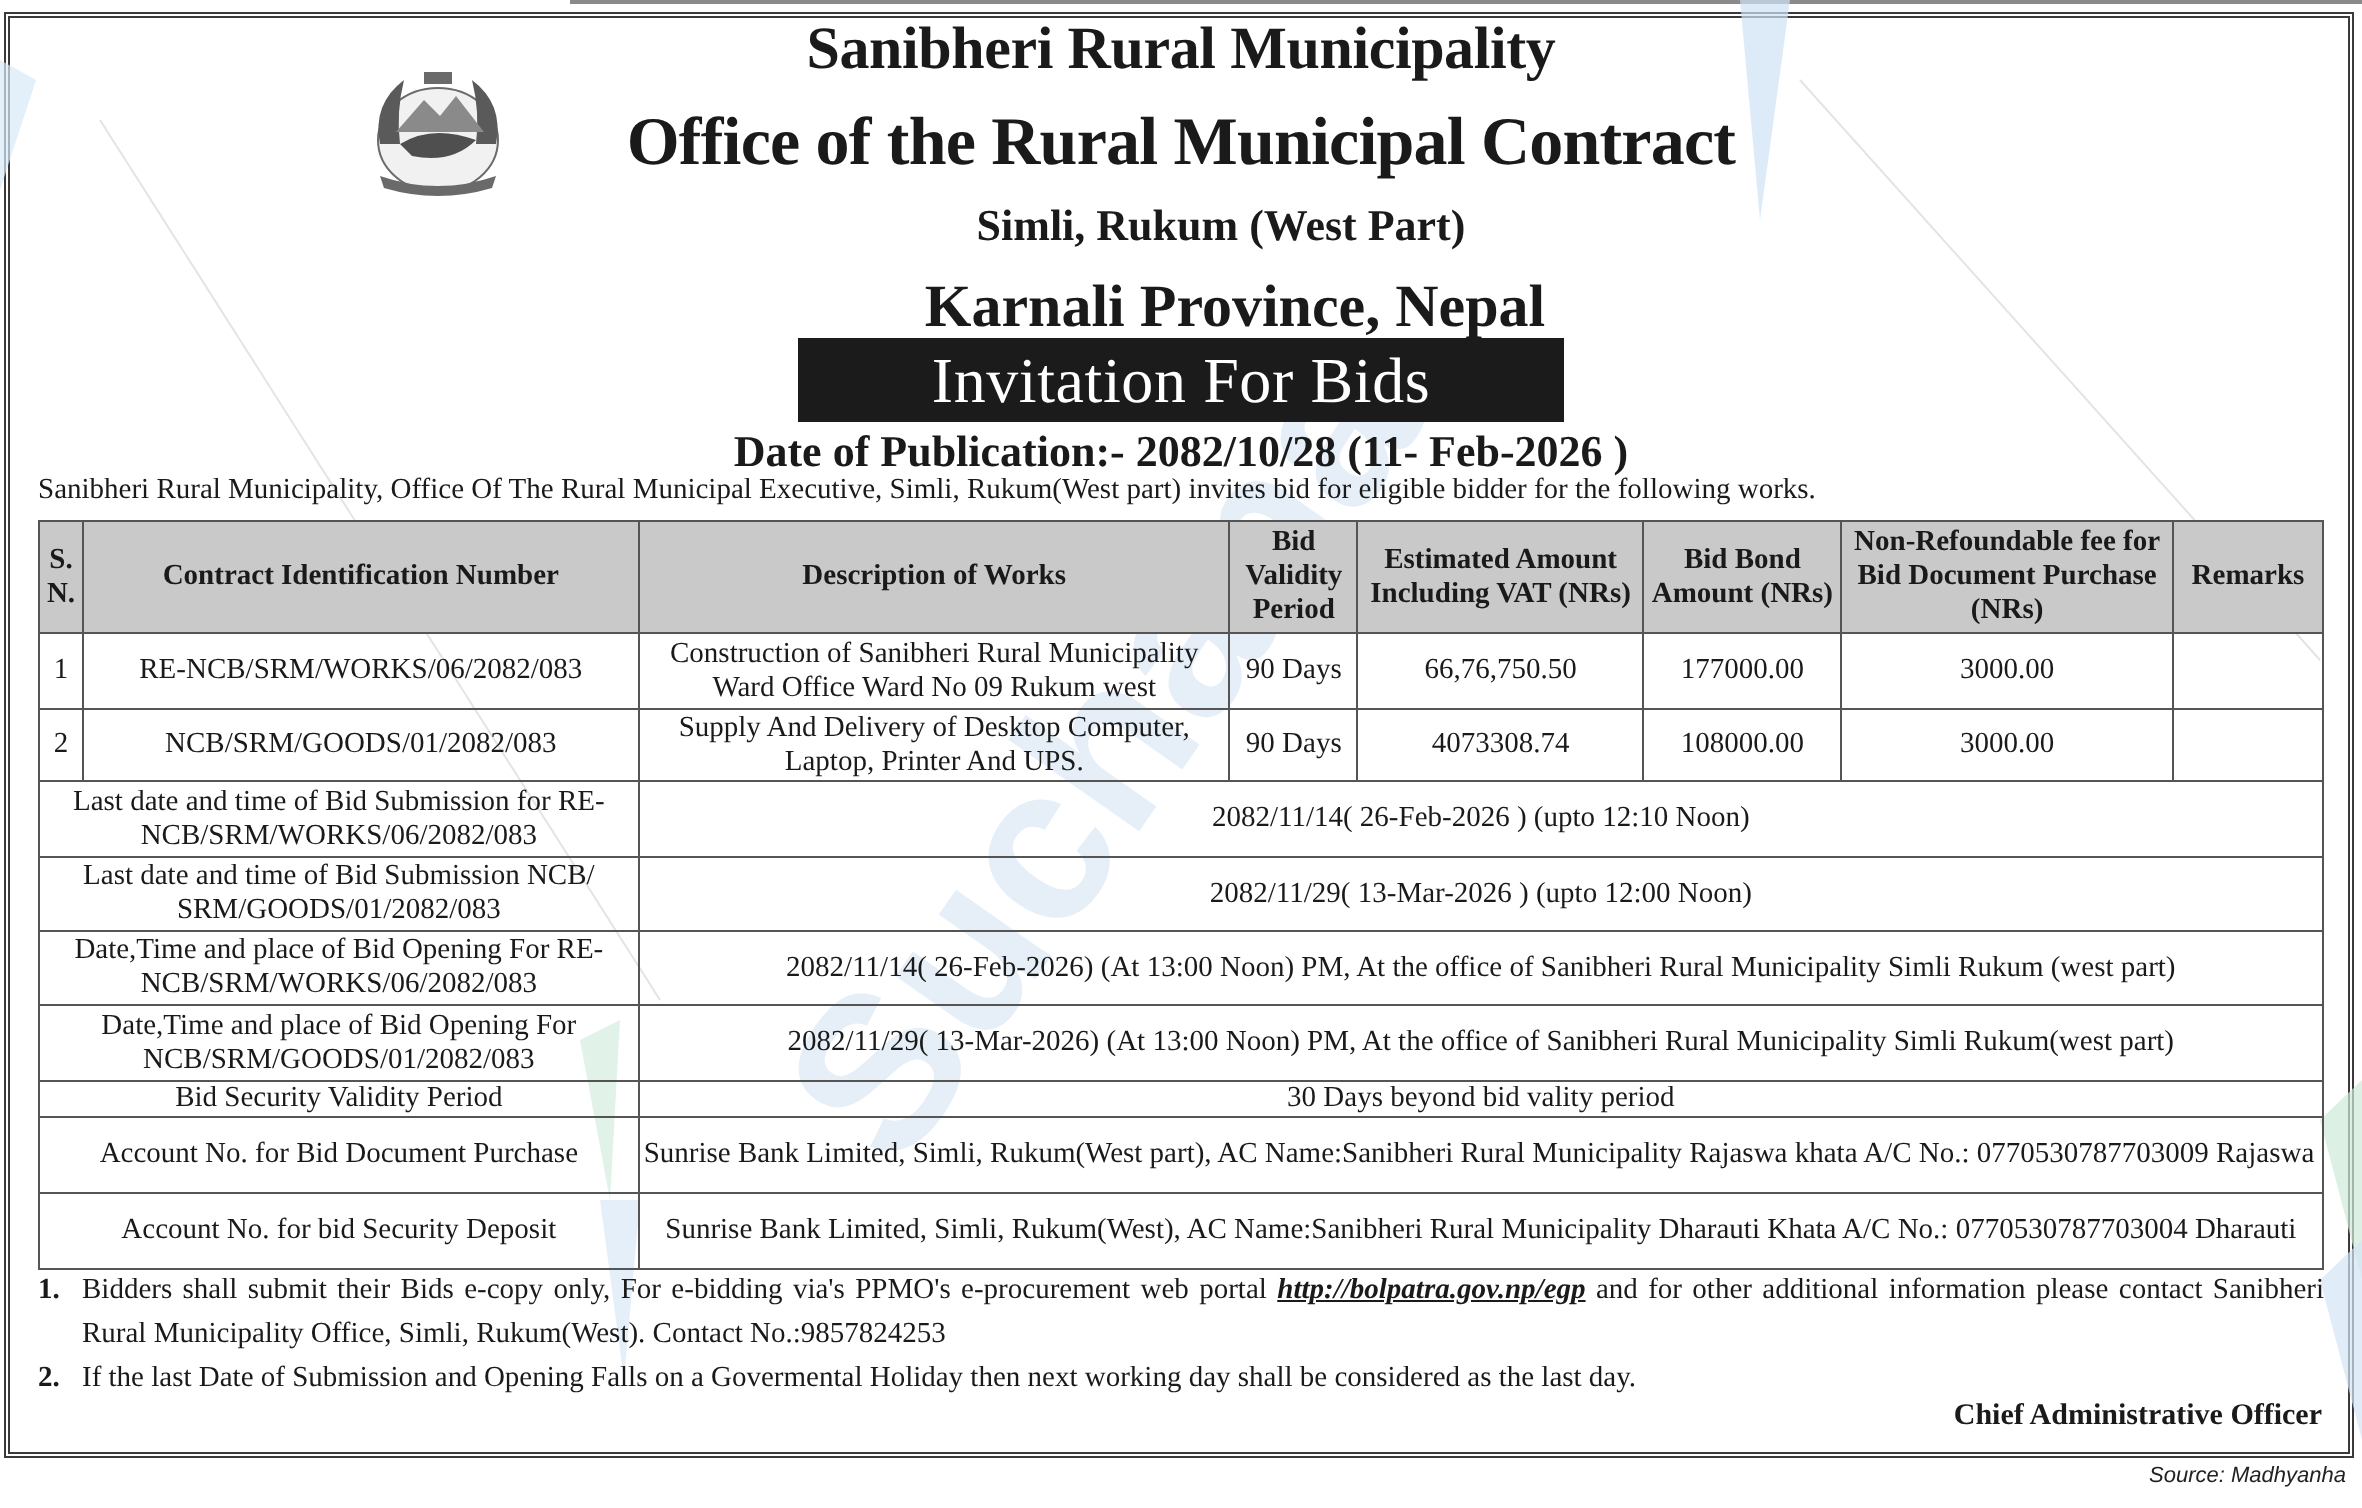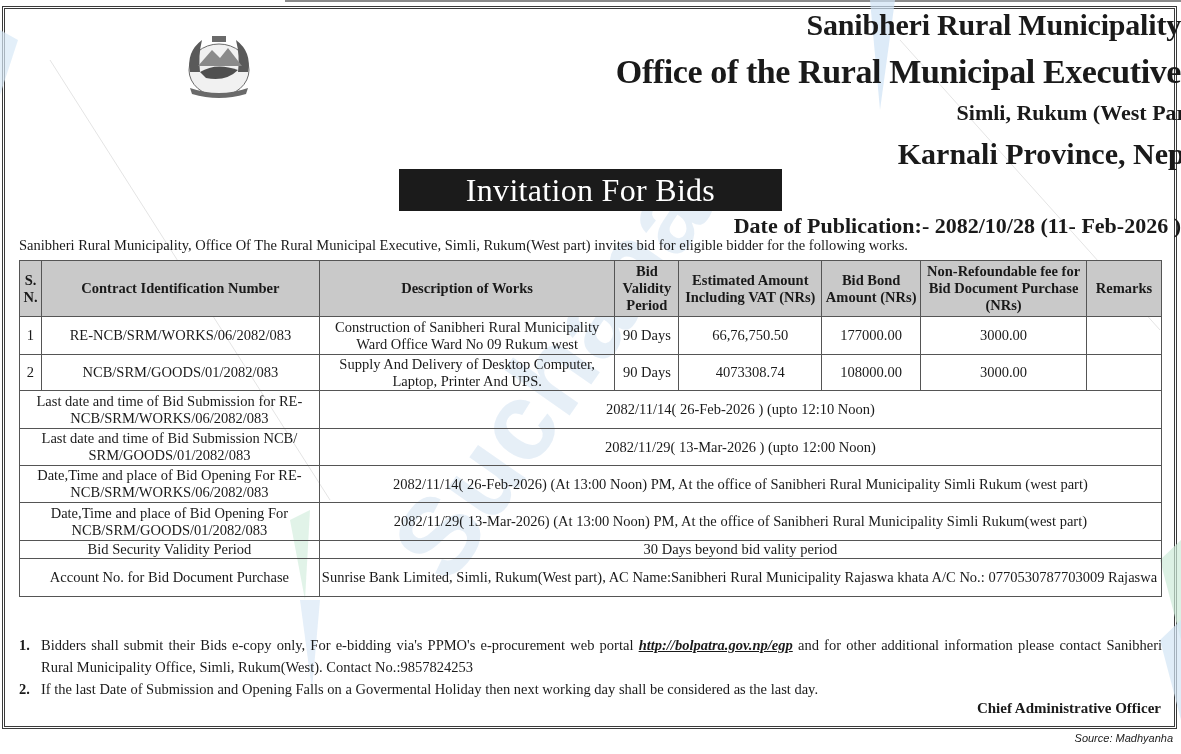--- a/index.html
+++ b/index.html
@@ -4,21 +4,21 @@
 <style>
   * { box-sizing: border-box; margin: 0; padding: 0; }
   html, body { width: 1181px; height: 754px; background: #ffffff; overflow: hidden; }
   body { position: relative; font-family: "Liberation Serif", "DejaVu Serif", serif; color: #1a1a1a; }
 
   .topline { position: absolute; left: 285px; top: 0; width: 896px; height: 2px; background: #8a8a8a; }
   .frame { position: absolute; left: 2px; top: 6px; width: 1175px; height: 723px; border: 3px double #3a3a3a; }
 
   .logo { position: absolute; left: 176px; top: 32px; width: 86px; height: 70px; }
 
-  .h1 { position: absolute; left: 0; width: 1181px; text-align: right; font-weight: bold; }
+  .h1 { position: absolute; left: 0; width: 1181px; text-align: center; font-weight: bold; }
   .t1 { top: 8px; font-size: 30px; letter-spacing: -0.2px; }
   .t2 { top: 53px; font-size: 34px; letter-spacing: -0.4px; }
   .t3 { top: 100px; font-size: 22px; margin-left: 20px; }
   .t4 { top: 137px; font-size: 30px; margin-left: 27px; }
   .ifb { position: absolute; left: 399px; top: 169px; width: 383px; height: 42px; background: #1b1b1b; color: #fff;
          font-size: 32px; font-weight: normal; text-align: center; line-height: 42px; letter-spacing: 0.3px; }
   .pubdate { top: 213px; font-size: 22px; }
   .intro { position: absolute; left: 19px; top: 237px; font-size: 14.5px; white-space: nowrap; }
 
   table.bids { position: absolute; left: 19px; top: 260px; width: 1143px; border-collapse: collapse; font-size: 14.5px; }
@@ -69,21 +69,21 @@
   <ellipse cx="43" cy="38" rx="30" ry="26" fill="#f1f1f1" stroke="#6b6b6b" stroke-width="1"></ellipse>
   <path d="M14 40 Q10 20 26 8 Q22 24 24 40 Z" fill="#5a5a5a"></path>
   <path d="M72 40 Q76 20 60 8 Q64 24 62 40 Z" fill="#5a5a5a"></path>
   <path d="M22 34 L36 18 L44 26 L52 16 L66 34 Z" fill="#8a8a8a"></path>
   <path d="M24 40 Q40 30 62 38 Q50 50 30 46 Z" fill="#4f4f4f"></path>
   <rect x="36" y="4" width="14" height="6" fill="#6a6a6a"></rect>
   <path d="M14 56 Q43 66 72 56 L70 62 Q43 70 16 62 Z" fill="#6a6a6a"></path>
 </svg>
 
 <div class="h1 t1">Sanibheri Rural Municipality</div>
-<div class="h1 t2">Office of the Rural Municipal Executive</div>
+<div class="h1 t2">Office of the Rural Municipal Contract</div>
 <div class="h1 t3">Simli, Rukum (West Part)</div>
 <div class="h1 t4">Karnali Province, Nepal</div>
 <div class="ifb">Invitation For Bids</div>
 <div class="h1 pubdate">Date of Publication:- 2082/10/28 (11- Feb-2026 )</div>
 <div class="intro">Sanibheri Rural Municipality, Office Of The Rural Municipal Executive, Simli, Rukum(West part) invites bid for eligible bidder for the following works.</div>
 
 <table class="bids">
   <colgroup>
     <col style="width:22px">
       <col style="width:278px">
@@ -142,20 +142,24 @@
     <td colspan="6" class="left">2082/11/29( 13-Mar-2026)  (At 13:00 Noon) PM, At the office of Sanibheri Rural Municipality Simli Rukum(west part)</td>
   </tr>
   <tr class="r7">
     <td colspan="2" class="lbl">Bid Security Validity Period</td>
     <td colspan="6" class="left">30 Days beyond bid vality period</td>
   </tr>
   <tr class="r8">
     <td colspan="2" class="lbl">Account No. for Bid Document Purchase</td>
     <td colspan="6" class="just">Sunrise  Bank Limited, Simli, Rukum(West part),  AC Name:Sanibheri Rural Municipality Rajaswa khata A/C No.: 0770530787703009 Rajaswa</td>
   </tr>
+  <tr class="r9">
+    <td colspan="2" class="lbl">Account No. for bid Security Deposit</td>
+    <td colspan="6" class="left">Sunrise Bank Limited, Simli, Rukum(West), AC Name:Sanibheri Rural Municipality Dharauti Khata A/C No.: 0770530787703004 Dharauti</td>
+  </tr>
 </tbody>
   </table>
 
 <div class="notes">
   <div class="note">
     <span class="num">1.</span>
     <span>Bidders shall submit their Bids e-copy only, For e-bidding via's PPMO's e-procurement web portal </span><a class="link">http://bolpatra.gov.np/egp</a><span> and for other additional information please contact Sanibheri Rural Municipality Office, Simli, Rukum(West). Contact No.:9857824253</span>
   </div>
   <div class="note">
     <span class="num">2.</span>

